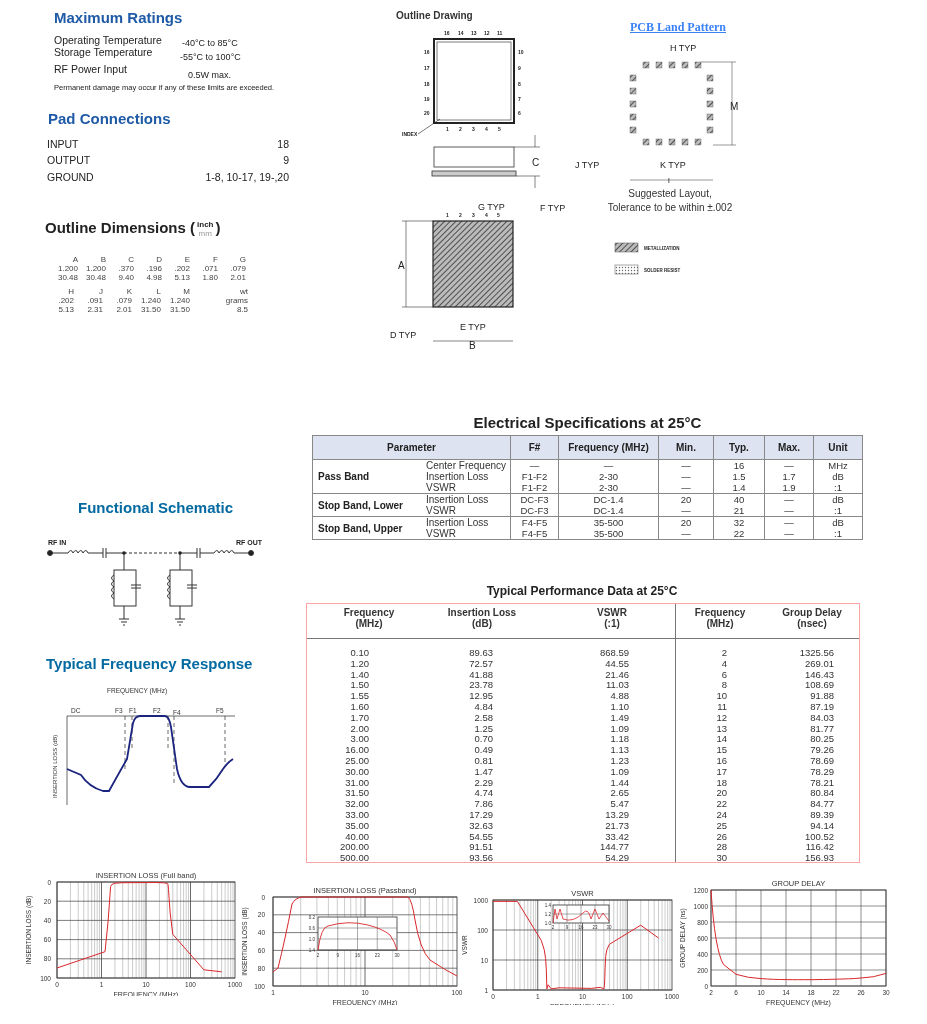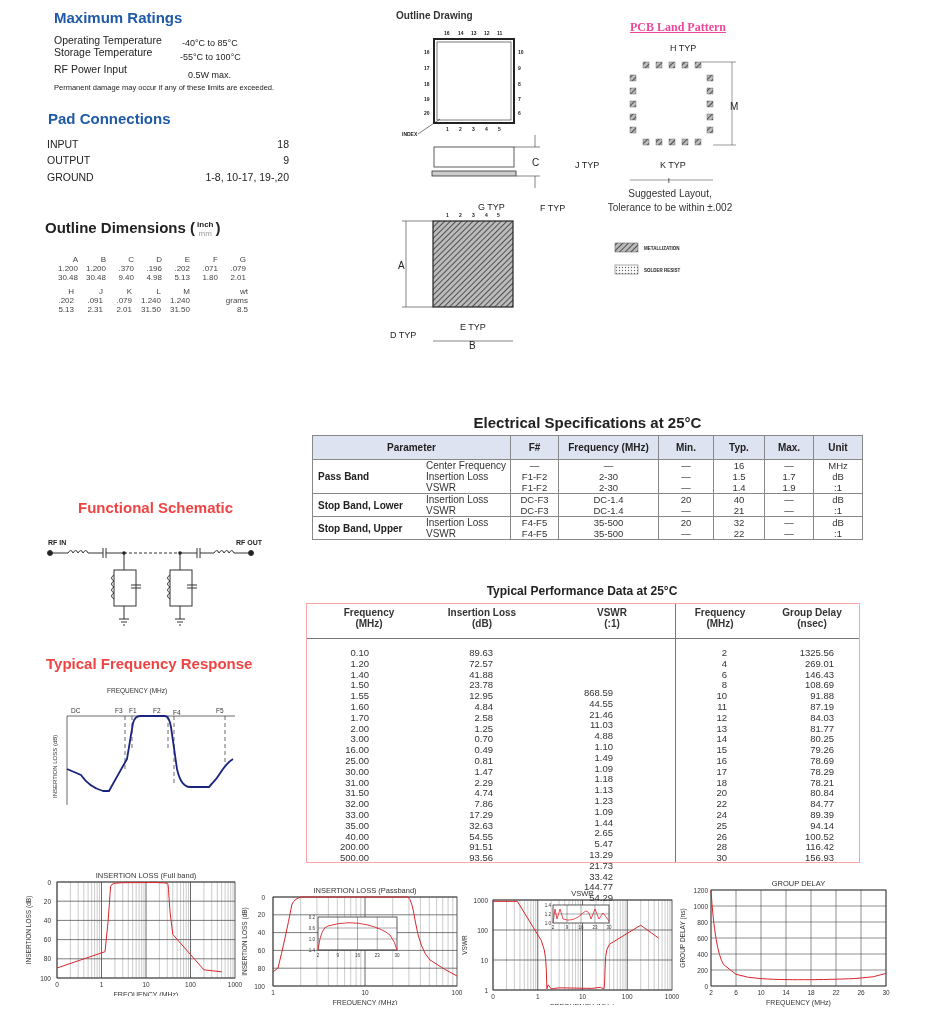--- a/index.html
+++ b/index.html
@@ -1,19 +1,19 @@
 <!DOCTYPE html>
 <html><head>
 <meta charset="utf-8">
 <style>
   html, body { margin:0; padding:0; background:#ffffff; }
   body { width:927px; height:1024px; position:relative; overflow:hidden; font-family:"Liberation Sans", sans-serif; color:#222; }
   .abs { position:absolute; }
   .h-blue { color:#1f5aa6; font-weight:bold; font-size:15px; }
-  .h-black { color:#ef4444; font-weight:bold; font-size:15px; }
+  .h-black { color:#0369a1; font-weight:bold; font-size:15px; }
   .row { position:absolute; font-size:10.5px; }
   
   .dimgrid { position:absolute; display:grid; font-size:8px; color:#444; text-align:right; line-height:9px; }
   
   table.spec { border-collapse:collapse; font-size:9.5px; width:551px; }
   table.spec th { background:#dde3f1; font-weight:bold; border:1px solid #888; height:21px; font-size:10px; }
   table.spec td { text-align:center; vertical-align:middle; padding:0; line-height:11px; color:#333; }
   table.spec tbody.grp { border:1px solid #888; }
   table.spec td.pname { text-align:left; font-weight:bold; padding-left:5px; font-size:10px; color:#222; }
   table.spec td.sub { text-align:left; font-size:10px; color:#333; }
@@ -157,21 +157,21 @@
   <line x1="22" y1="196" x2="53" y2="196" stroke="#333" stroke-width="0.6"></line>
   <line x1="22" y1="282" x2="53" y2="282" stroke="#333" stroke-width="0.6"></line>
   <line x1="26" y1="196" x2="26" y2="282" stroke="#333" stroke-width="0.6"></line>
   <text x="18" y="244" font-size="10" fill="#222">A</text>
   <text x="10" y="313" font-size="9" fill="#222">D  TYP</text>
   <text x="80" y="305" font-size="9" fill="#222">E  TYP</text>
   <line x1="53" y1="316" x2="133" y2="316" stroke="#333" stroke-width="0.6"></line>
   <text x="89" y="324" font-size="10" fill="#222">B</text>
 </svg>
 
-<div class="abs" style="left:630px;top:20px;font-family:'Liberation Serif',serif;font-weight:bold;font-size:12px;text-decoration:underline;color:#ec4899;text-align:right;">PCB Land Pattern</div>
+<div class="abs" style="left:630px;top:20px;font-family:'Liberation Serif',serif;font-weight:bold;font-size:12px;text-decoration:underline;color:#3b82f6;text-align:right;">PCB Land Pattern</div>
 <svg class="abs" style="left:570px;top:35px;" width="200" height="250">
   <g fill="url(#hatch)" stroke="#555" stroke-width="0.4">
     <rect x="73" y="27" width="6" height="6"></rect>
       <rect x="86" y="27" width="6" height="6"></rect>
       <rect x="99" y="27" width="6" height="6"></rect>
       <rect x="112" y="27" width="6" height="6"></rect>
       <rect x="125" y="27" width="6" height="6"></rect>
     <rect x="60" y="40" width="6" height="6"></rect>
       <rect x="60" y="53" width="6" height="6"></rect>
       <rect x="60" y="66" width="6" height="6"></rect>
@@ -420,21 +420,21 @@
       <div>1.47</div>
       <div>2.29</div>
       <div>4.74</div>
       <div>7.86</div>
       <div>17.29</div>
       <div>32.63</div>
       <div>54.55</div>
       <div>91.51</div>
       <div>93.56</div>
     </div>
-  <div class="col" style="left:254px;width:52px;margin-top:40px;" id="col-vswr">
+  <div class="col" style="left:270px;width:52px;" id="col-vswr">
       <div>868.59</div>
       <div>44.55</div>
       <div>21.46</div>
       <div>11.03</div>
       <div>4.88</div>
       <div>1.10</div>
       <div>1.49</div>
       <div>1.09</div>
       <div>1.18</div>
       <div>1.13</div>

